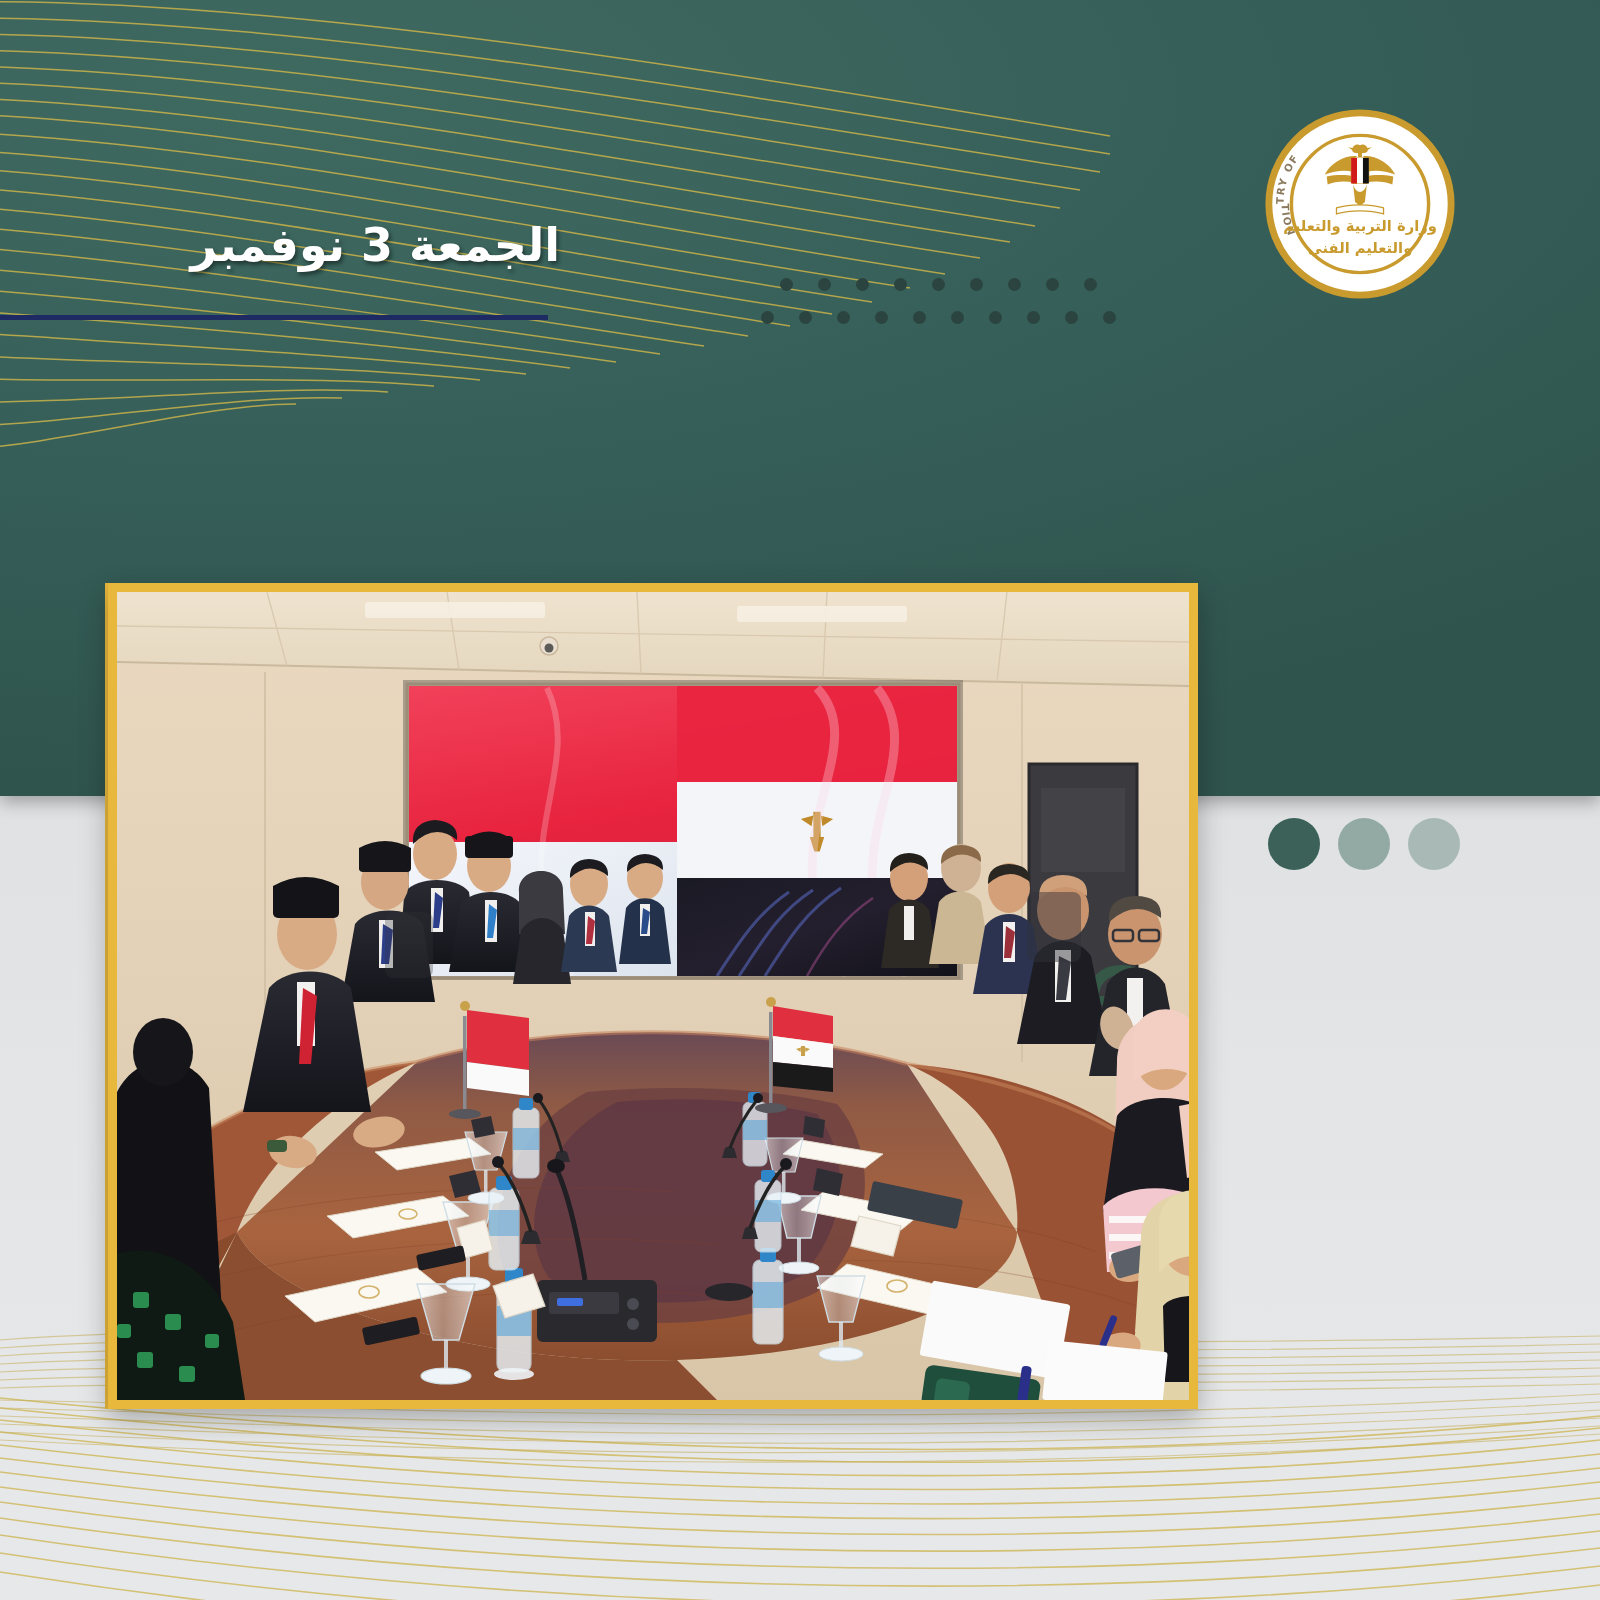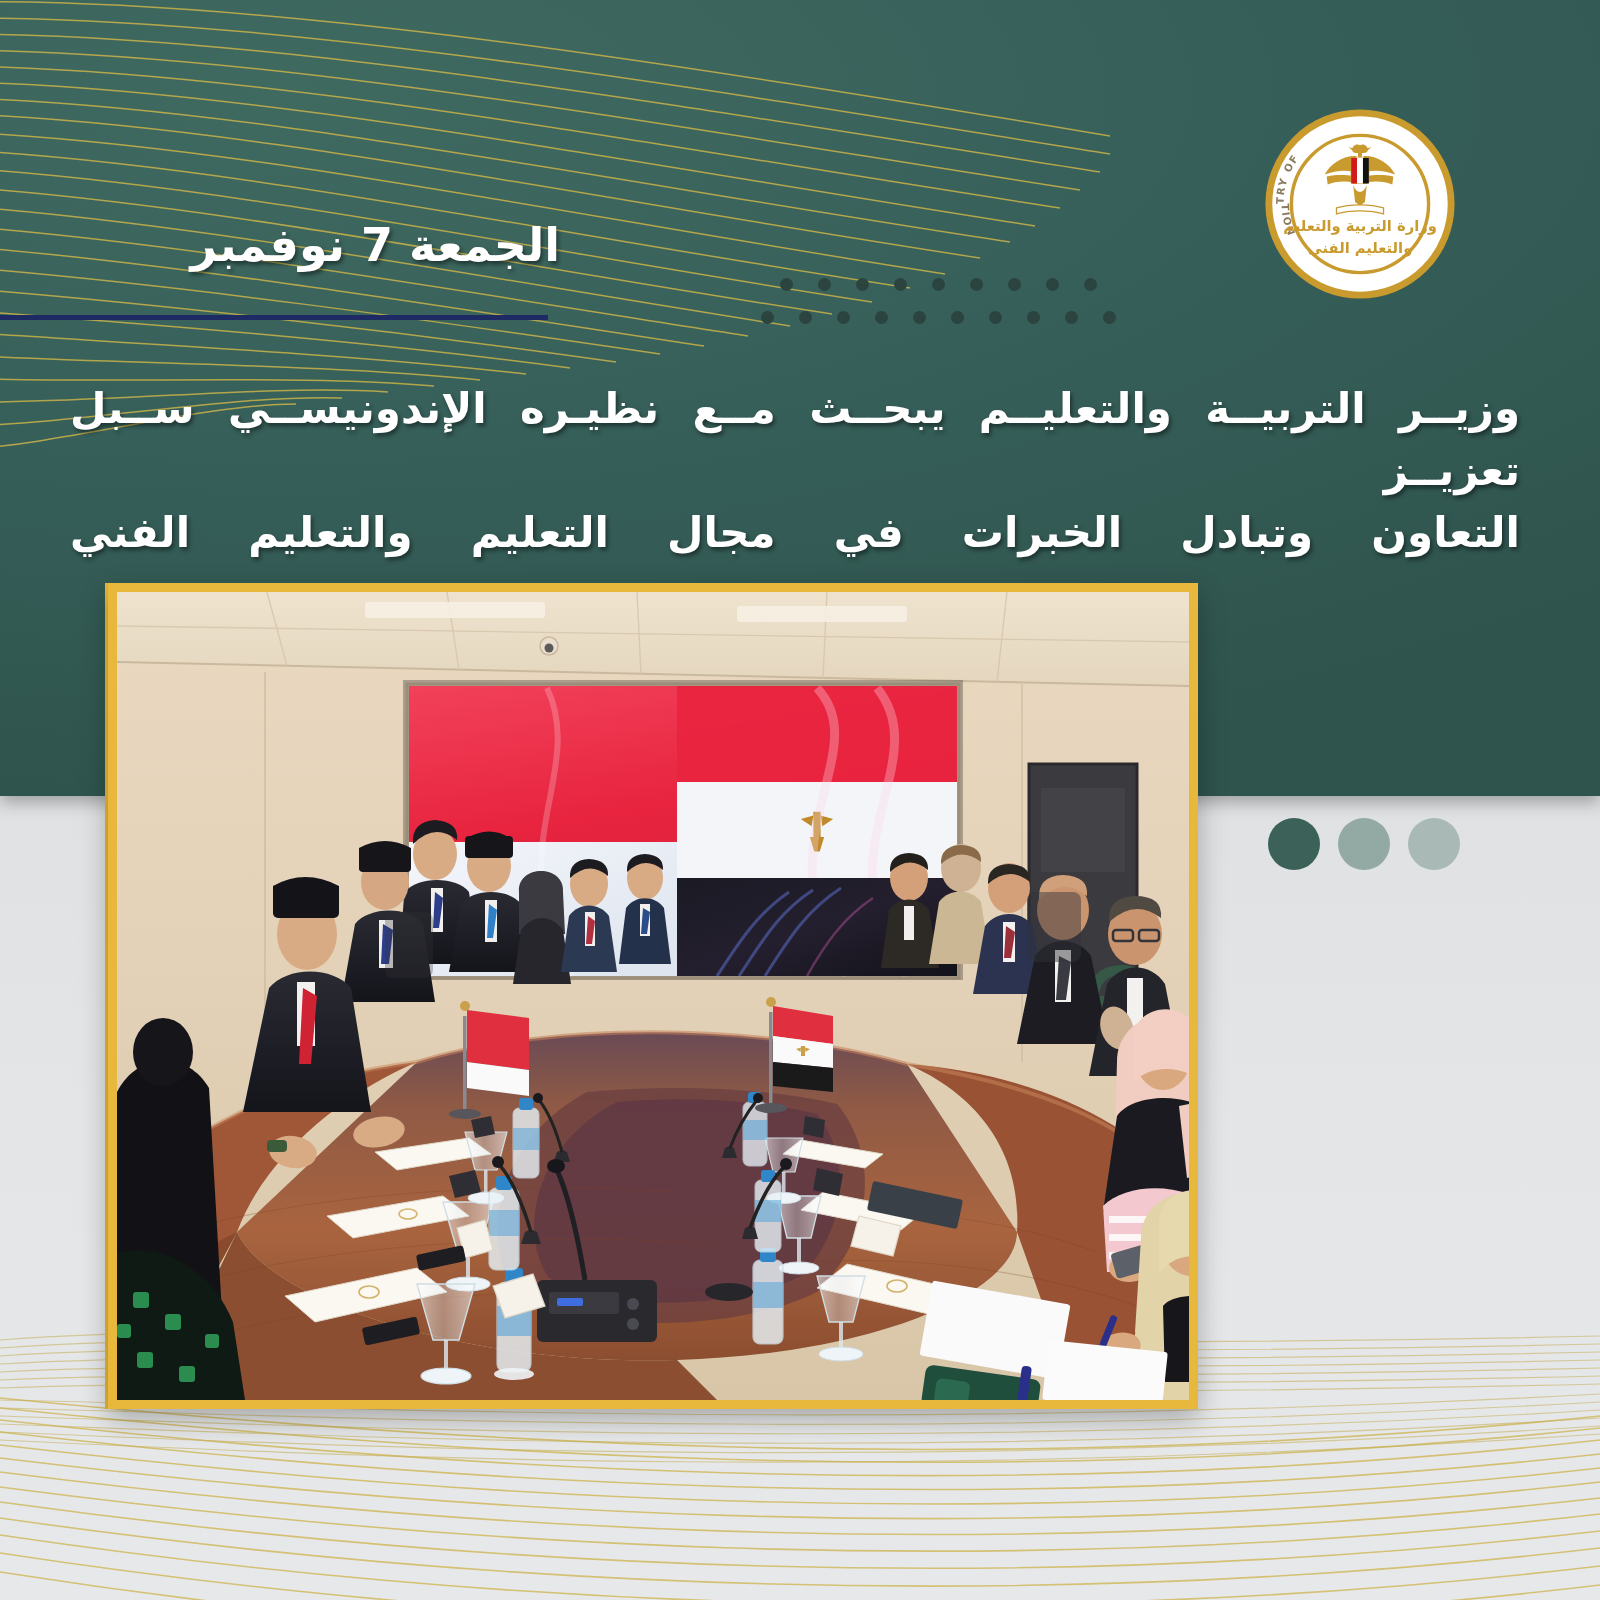--- a/index.html
+++ b/index.html
@@ -187,28 +187,24 @@
       <span class="d" style="left:105px;top:33px"></span>
       <span class="d" style="left:143px;top:33px"></span>
       <span class="d" style="left:181px;top:33px"></span>
       <span class="d" style="left:219px;top:33px"></span>
       <span class="d" style="left:257px;top:33px"></span>
       <span class="d" style="left:295px;top:33px"></span>
       <span class="d" style="left:333px;top:33px"></span>
     </div>
 
     <div class="date-wrap">
-      <div class="date-text">الجمعة 7 نوفمبر</div>
+      <div class="date-text">الجمعة 3 نوفمبر</div>
     </div>
     <div class="date-rule"></div>
 
-    <div class="headline">
-      <span class="l1">وزيــر التربيــة والتعليــم يبحــث مــع نظيـره الإندونيســي ســبل تعزيــز</span>
-      <span class="l2">التعاون وتبادل الخبرات في مجال التعليم والتعليم الفني</span>
-    </div>
 
     <div class="logo">
       <svg width="196" height="196" viewBox="0 0 200 200" aria-hidden="true">
         <defs>
           <path id="ringTop" d="M100,100 m-78,0 a78,78 0 1,1 156,0" fill="none"></path>
           <path id="ringBot" d="M100,100 m-80,0 a80,80 0 1,0 160,0" fill="none"></path>
         </defs>
         <circle cx="100" cy="100" r="93" fill="#ffffff"></circle>
         <circle cx="100" cy="100" r="93" fill="none" stroke="#c99b2e" stroke-width="7"></circle>
         <circle cx="100" cy="100" r="70" fill="none" stroke="#c99b2e" stroke-width="3.5"></circle>

